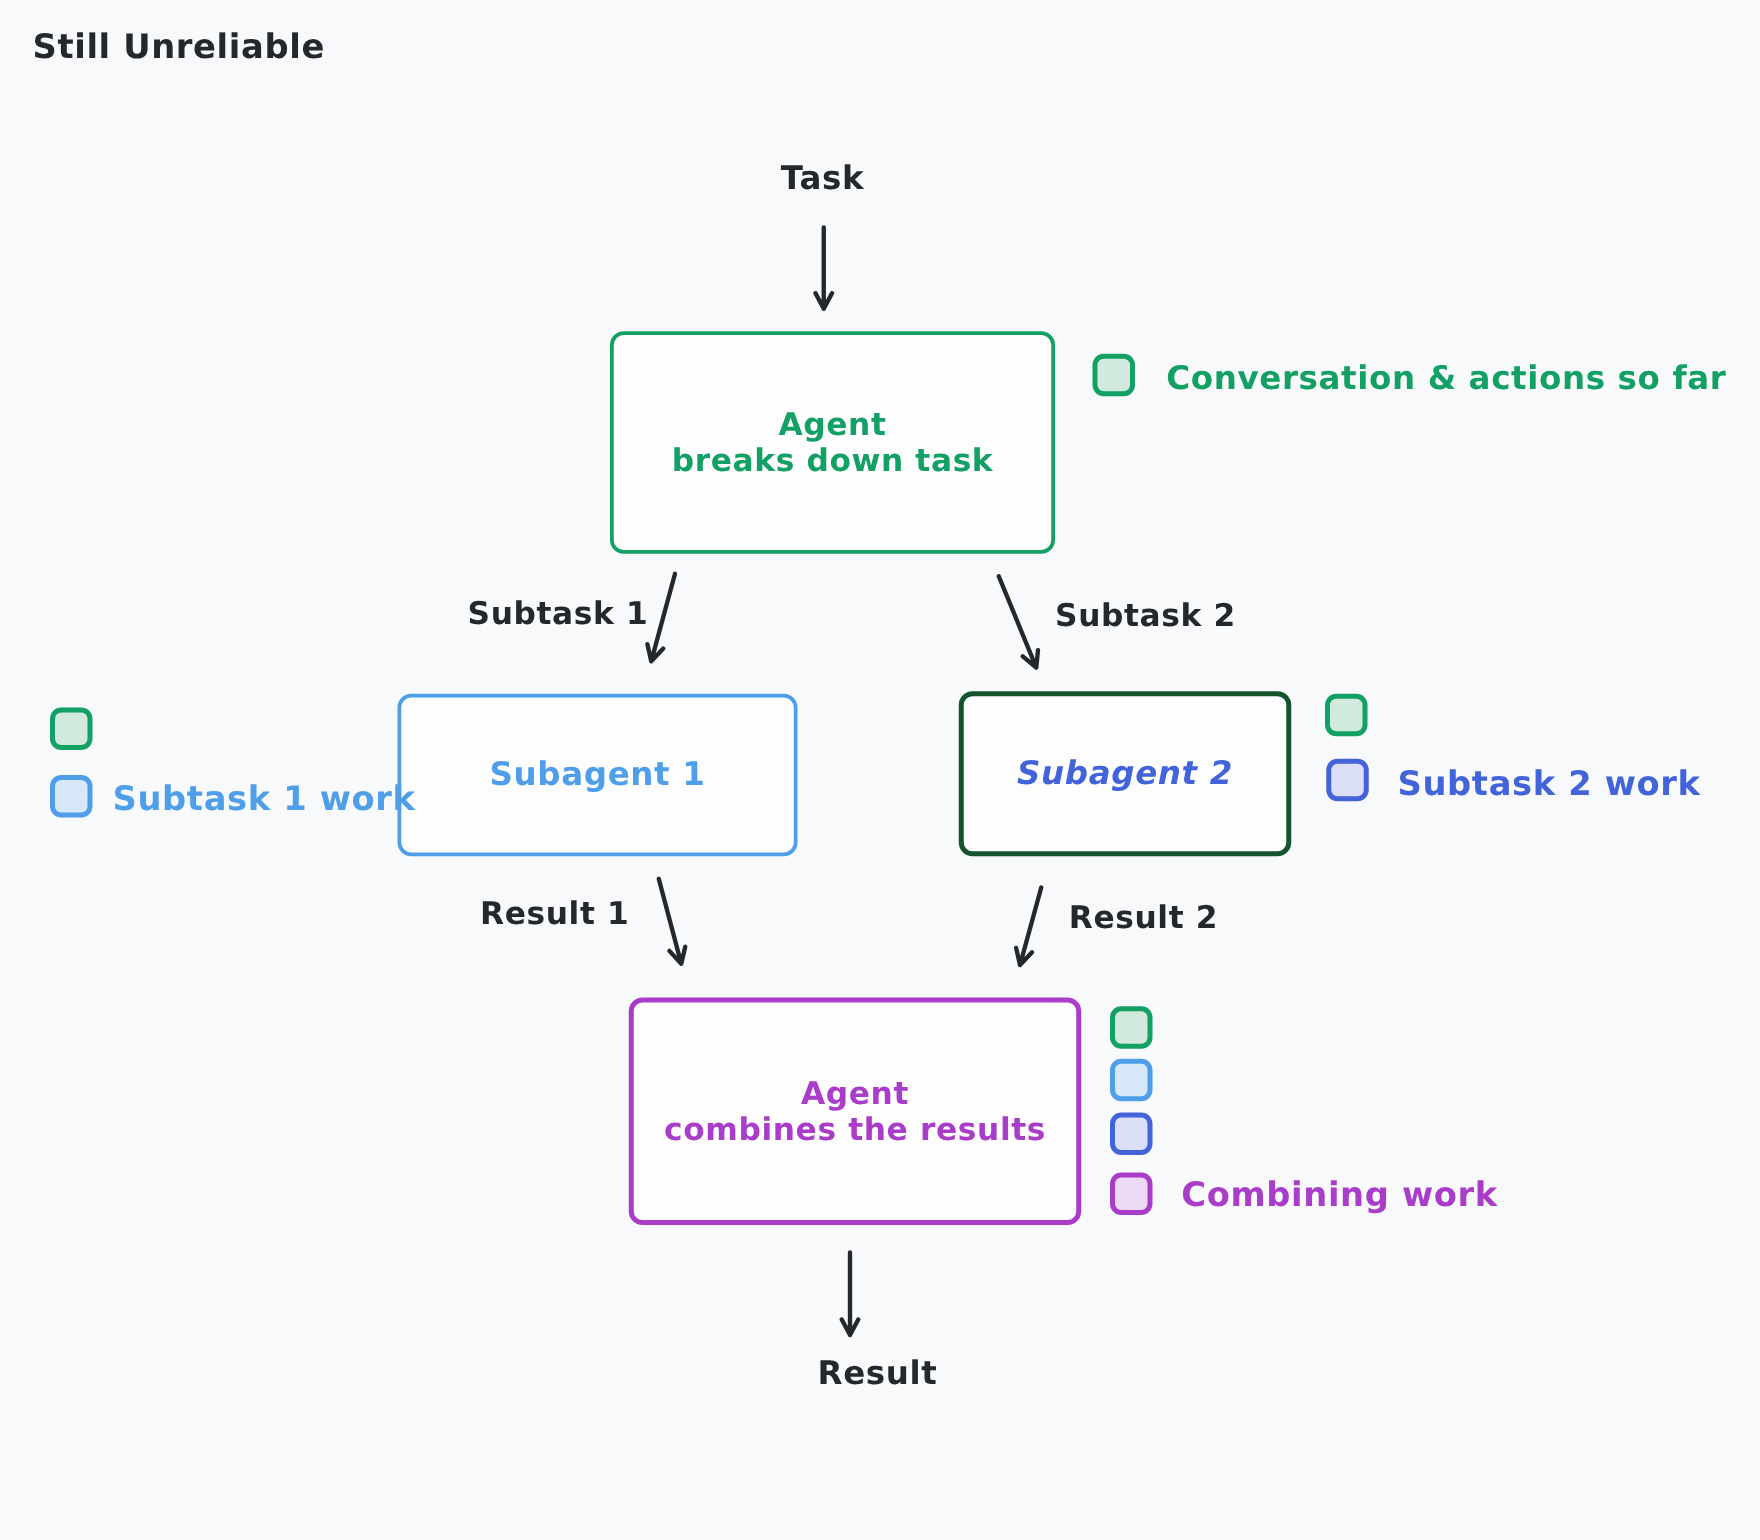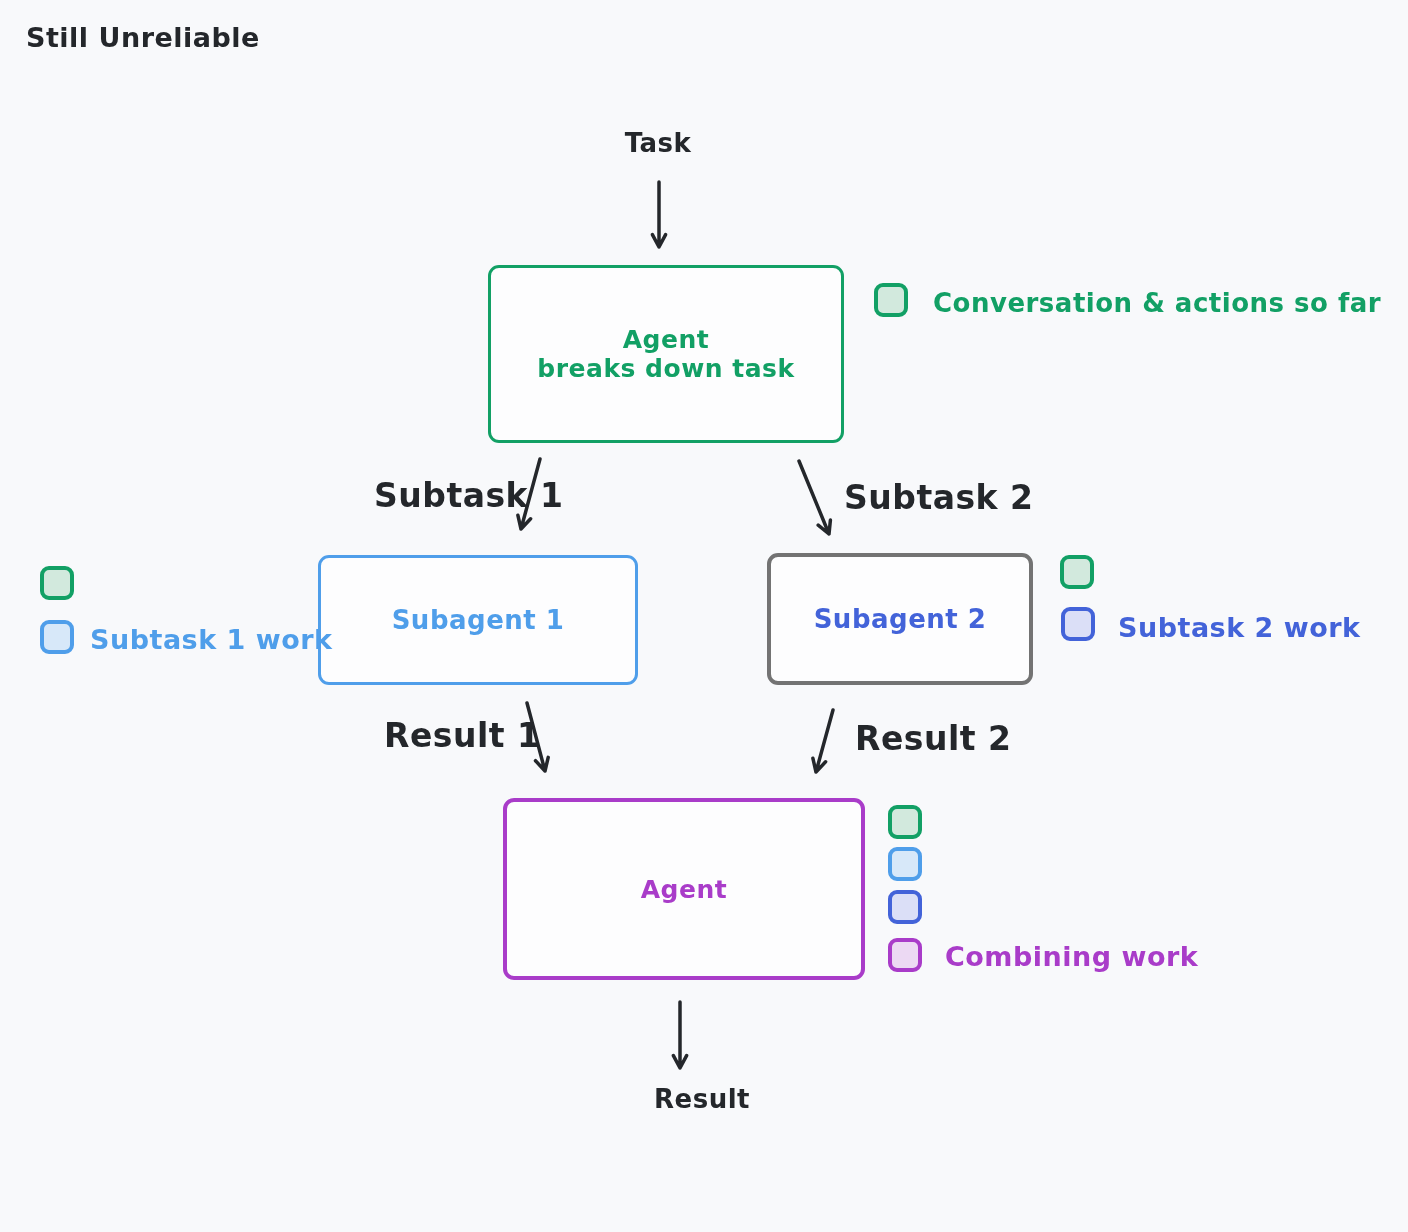--- a/index.html
+++ b/index.html
@@ -9,30 +9,30 @@
     font-family:"DejaVu Sans", sans-serif;
     overflow:hidden;position:relative;
   }
   .canvas{position:absolute;inset:0;width:1408px;height:1232px;}
   .abs{position:absolute;}
   .hand{font-weight:600;letter-spacing:0.5px;}
   .title{
     left:26px;top:22px;
     font-size:27px;font-weight:700;color:#24272b;letter-spacing:0.5px;
   }
-  .flowlabel{font-size:33px;color:#24272b;white-space:nowrap;}
+  .flowlabel{font-size:25px;color:#24272b;white-space:nowrap;}
   .node{
     box-sizing:border-box;background:#fdfdfe;
     border-radius:11px;
     display:flex;flex-direction:column;align-items:center;justify-content:center;
     text-align:center;white-space:nowrap;
   }
   .node-green{border:3.5px solid #12a065;color:#12a065;}
   .node-blue{border:3.5px solid #4f9eea;color:#4f9eea;}
-  .node-indigo{border:4px solid #737373;color:#4363d9;}
+  .node-indigo{border:4px solid #14532d;color:#4363d9;font-style:italic;}
   .node-purple{border:4px solid #a93cc9;color:#a93cc9;}
   .node-line{font-size:25px;font-weight:600;letter-spacing:0.5px;}
   .two-line{}
   .one-line .node-line{font-size:26px;}
   .swatch{
     box-sizing:border-box;width:34px;height:34px;border-radius:9px;
   }
   .sw-green{border:4px solid #12a065;background:#d2e9dd;}
   .sw-blue{border:4px solid #4f9eea;background:#d7e8f9;}
   .sw-indigo{border:4px solid #4363d9;background:#dbdff7;}
@@ -83,20 +83,21 @@
   <div class="abs node node-blue one-line" style="left:318px;top:555px;width:320px;height:130px;">
     <div class="node-line">Subagent 1</div>
   </div>
 
   <div class="abs node node-indigo one-line" style="left:767px;top:553px;width:266px;height:132px;">
     <div class="node-line">Subagent 2</div>
   </div>
 
   <div class="abs node node-purple two-line" style="left:503px;top:798px;width:362px;height:182px;">
     <div class="node-line">Agent</div>
+    <div class="node-line">combines the results</div>
   </div>
 
   <div class="abs swatch sw-green" style="left:874px;top:283px;"></div>
   <div class="abs legend-text lt-green" style="left:933px;top:288px;font-size:26px;">Conversation &amp; actions so far</div>
 
   <div class="abs swatch sw-green" style="left:40px;top:566px;"></div>
   <div class="abs swatch sw-blue" style="left:40px;top:620px;"></div>
   <div class="abs legend-text lt-blue" style="left:90px;top:624px;">Subtask 1 work</div>
 
   <div class="abs swatch sw-green" style="left:1060px;top:555px;"></div>

